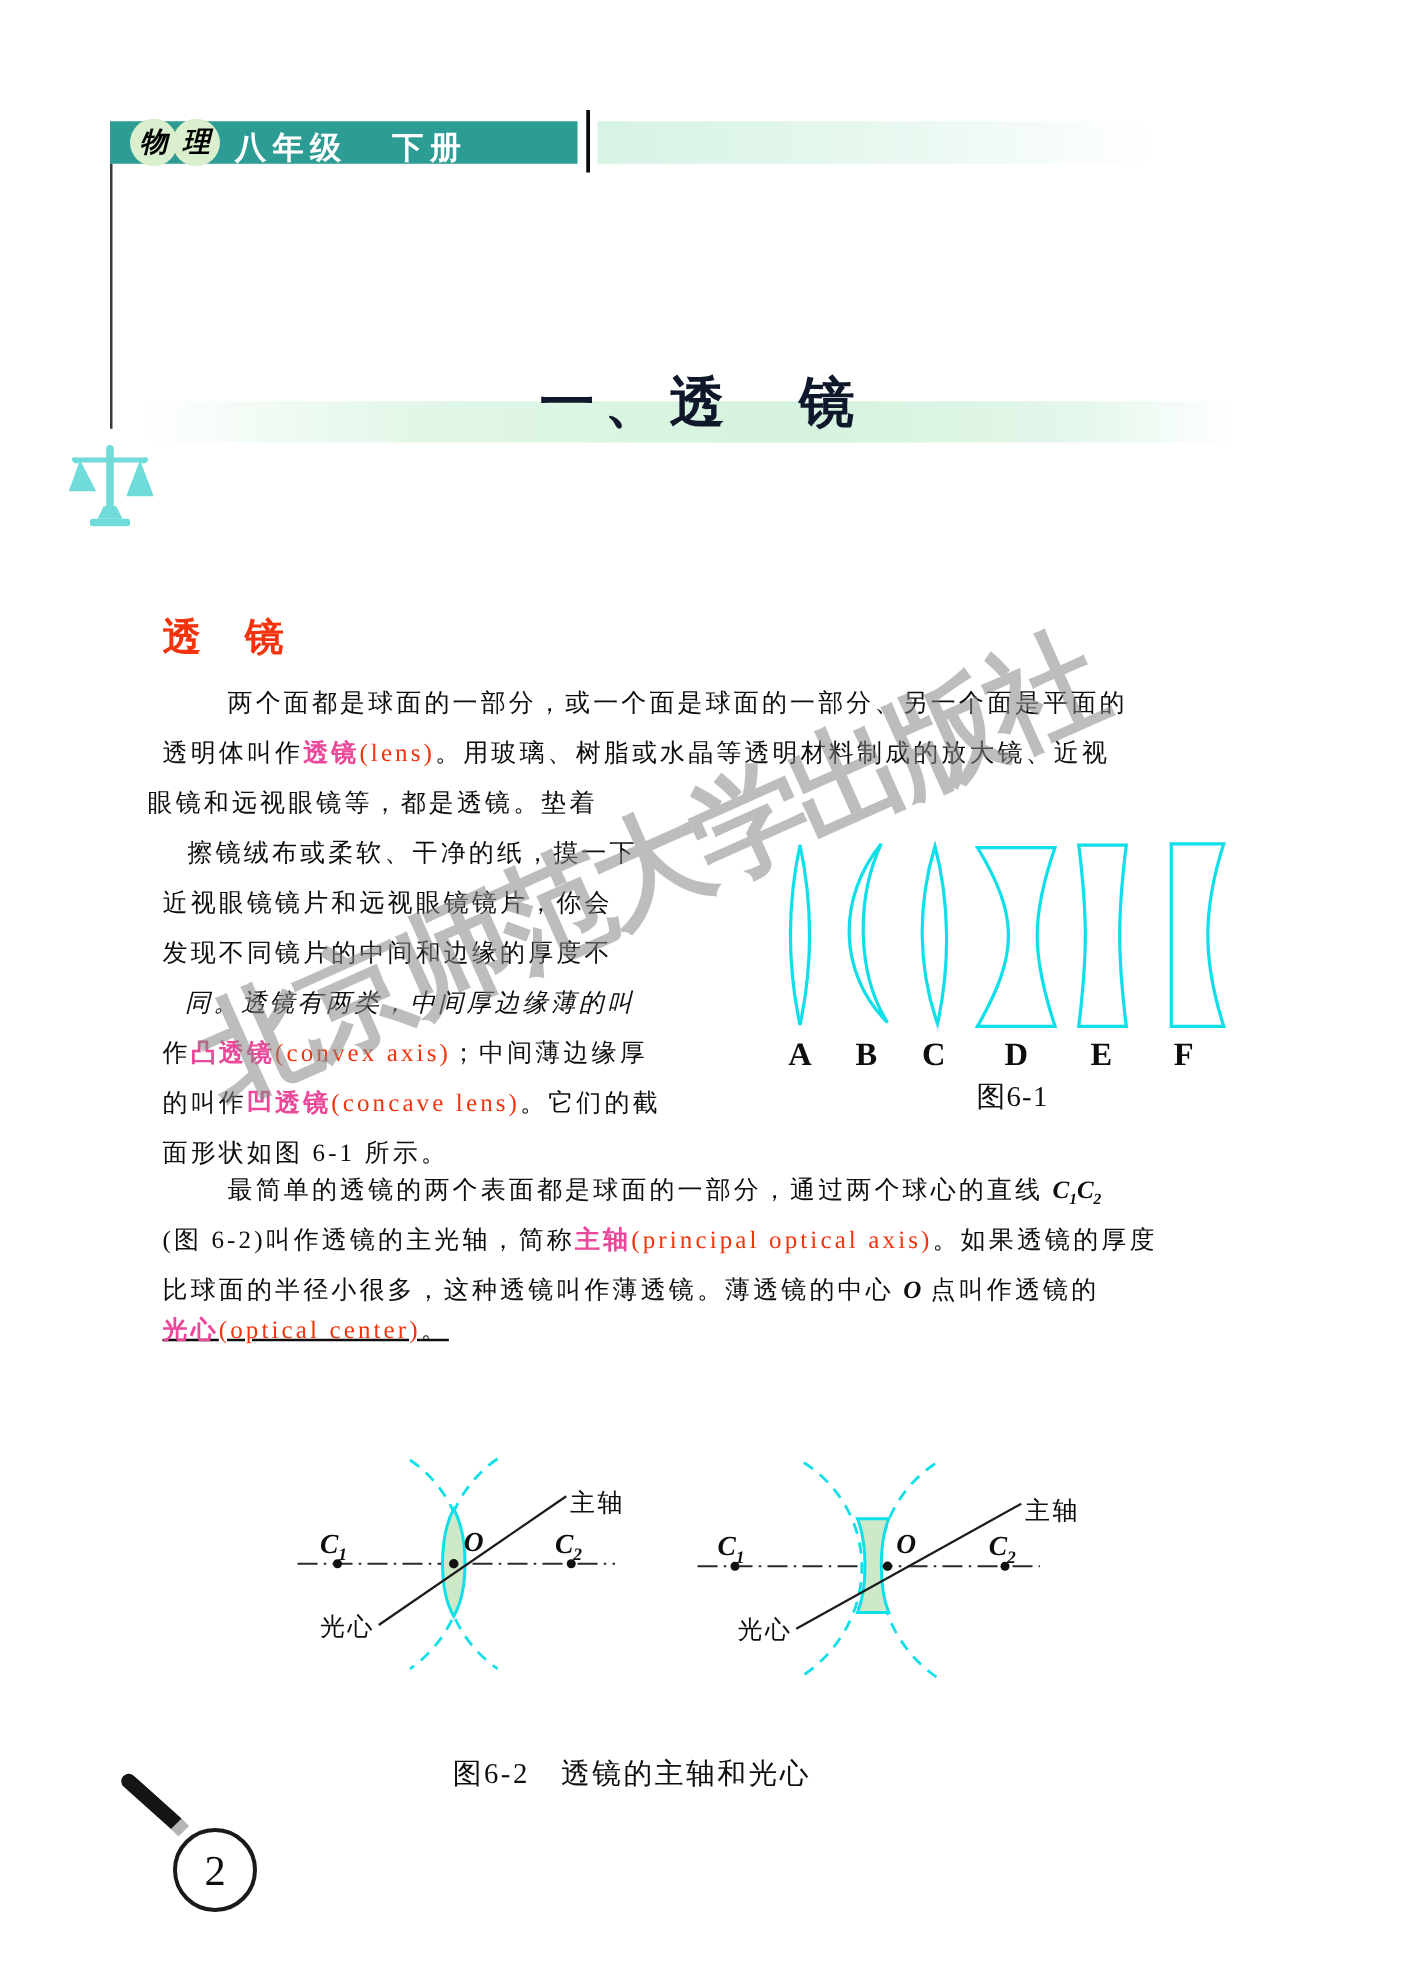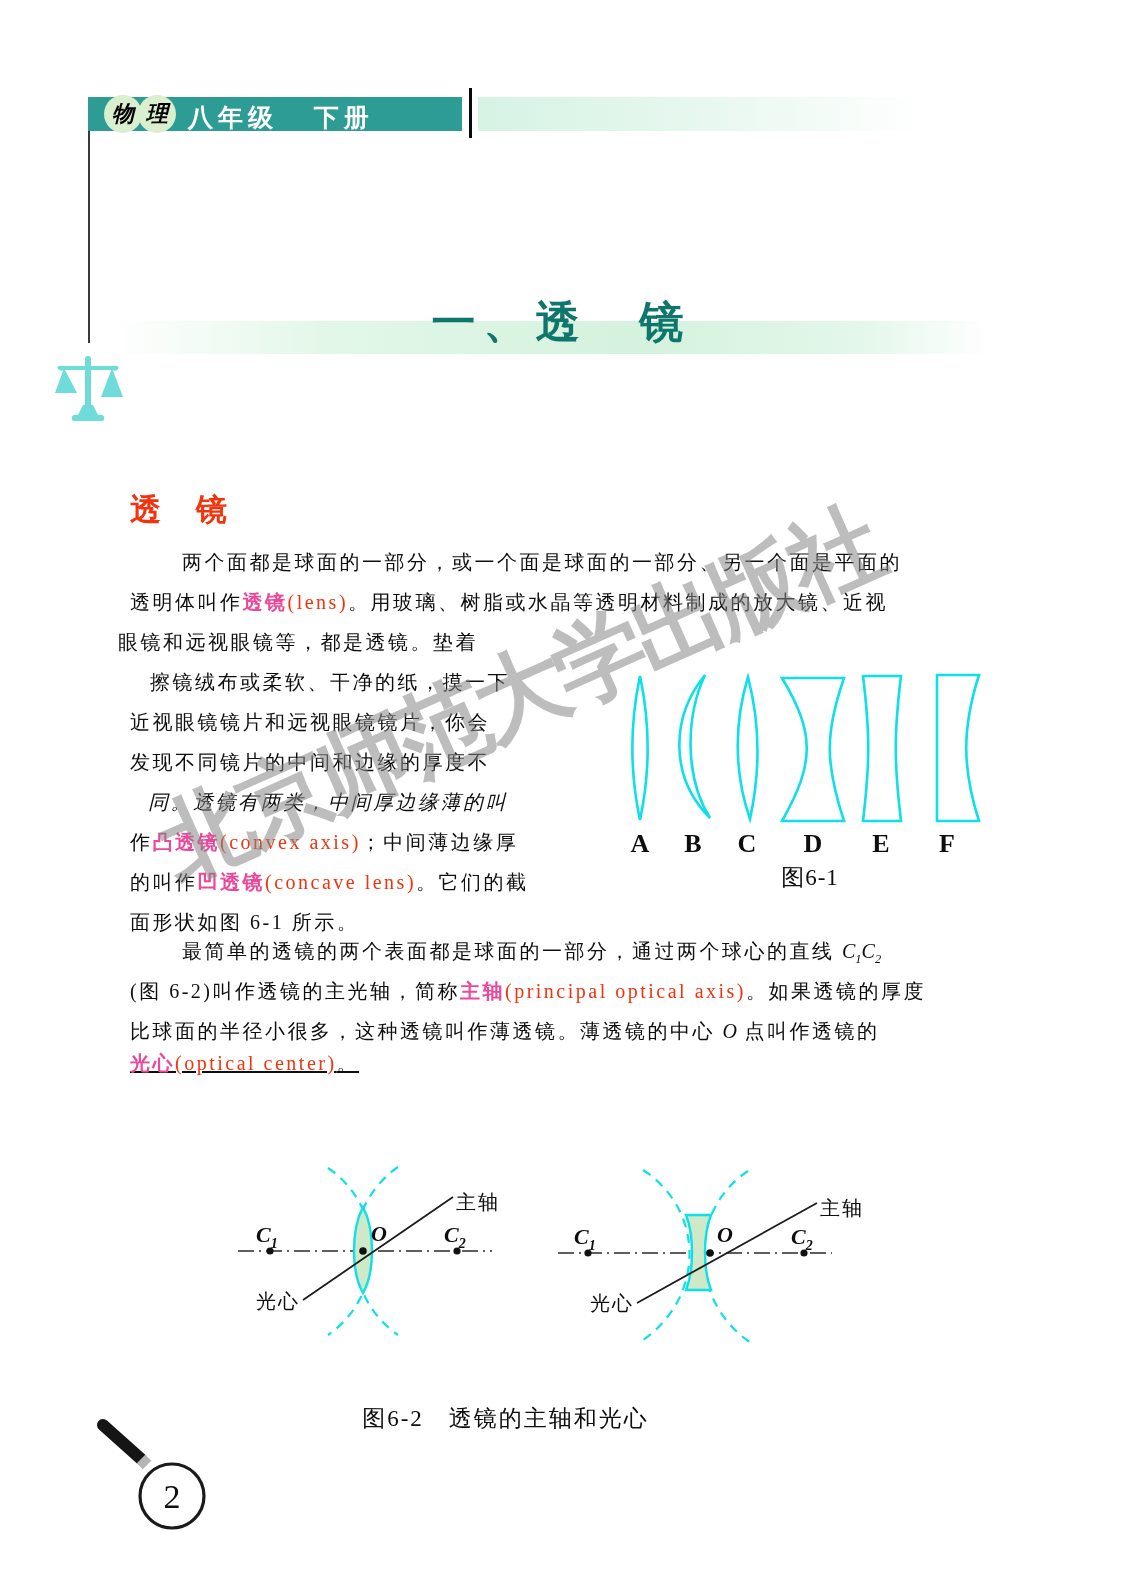--- a/index.html
+++ b/index.html
@@ -19,36 +19,36 @@
                 letter-spacing:5px;white-space:pre;}
   .header-divider{left:469px;top:88px;width:3px;height:50px;background:#0a0a0a;}
   .header-gradient{left:478px;top:97px;width:445px;height:34px;
                    background:linear-gradient(to right,#d6f3e4 0%,#e9f8f0 55%,rgba(255,255,255,0) 100%);}
   .left-rule{left:88px;top:131px;width:2px;height:212px;background:#3a3a3a;}
   
   .title-band{left:110px;top:321px;width:880px;height:33px;
               background:linear-gradient(to right,rgba(255,255,255,0) 0%,#e2f7e8 25%,#d5f2de 60%,#e3f7ea 85%,rgba(255,255,255,.2) 100%);}
   .page-title{left:0;top:293px;width:1123px;text-align:center;
               font-family:"Liberation Sans", sans-serif;font-weight:bold;font-size:44px;
-              letter-spacing:8px;color:#0f766e;white-space:pre;}
+              letter-spacing:8px;color:#0f172a;white-space:pre;}
   
   .watermark{left:165px;top:790px;width:900px;
              font-family:"Liberation Serif", serif;font-weight:bold;
              font-size:92px;letter-spacing:-6px;color:rgba(135,135,135,0.55);
              transform:rotate(-24deg);transform-origin:left center;
              white-space:pre;z-index:9;pointer-events:none;}
   
   .section-heading{left:130px;top:489px;font-family:"Liberation Sans", sans-serif;
                    font-weight:bold;font-size:31px;color:#f2330d;letter-spacing:2px;white-space:pre;}
   
   .line{position:absolute;font-size:20px;letter-spacing:2.5px;white-space:pre;color:#0e0e0e;z-index:2;}
   .indent{padding-left:52px;}
   .red{color:#f2330d;}
   .red-zh{color:#ec4899;font-weight:bold;}
-  .math{font-style:italic;font-weight:normal;letter-spacing:0;}
+  .math{font-style:italic;font-weight:bold;letter-spacing:0;}
   .math sub{font-size:0.62em;letter-spacing:0;}
   
   .fig-svg{position:absolute;z-index:2;}
   .fig2-caption{left:0;top:1403px;width:1011px;text-align:center;font-size:23px;
                 color:#0e0e0e;letter-spacing:2px;white-space:pre;z-index:2;}
 </style>
 </head>
 <body>
 
 <div id="page">

